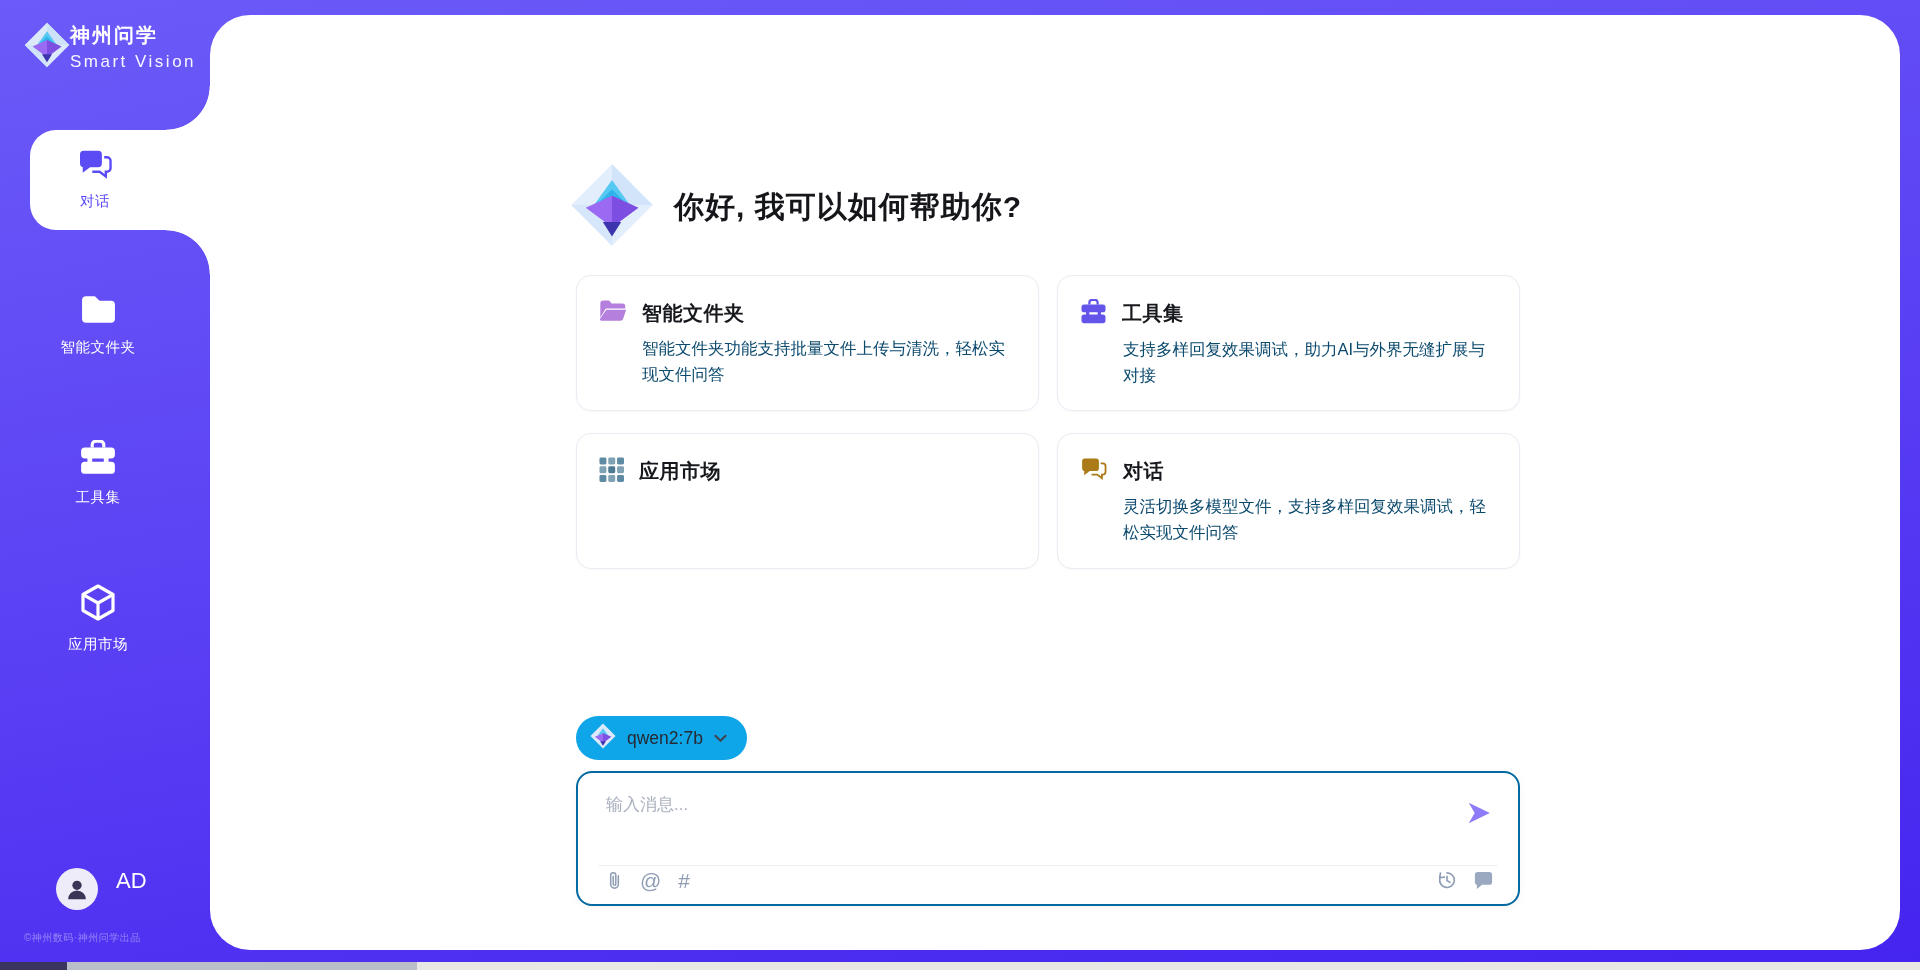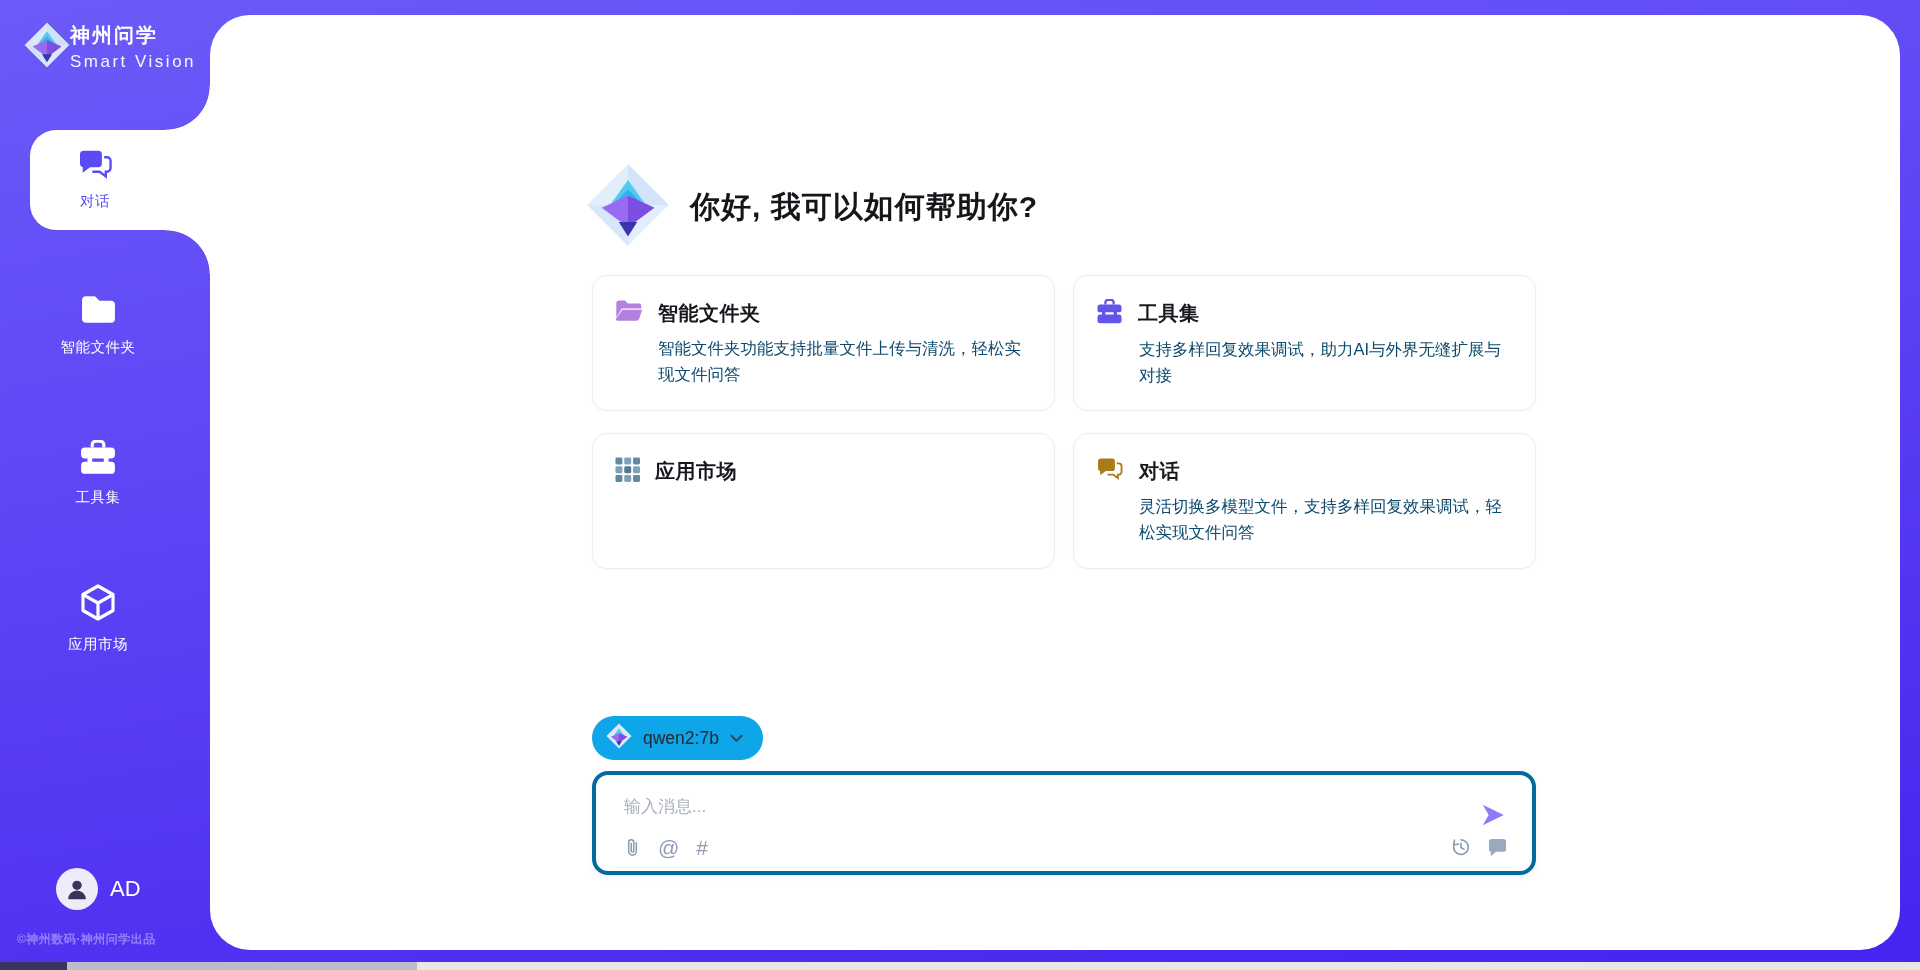--- a/index.html
+++ b/index.html
@@ -23,51 +23,51 @@
   .tab-active::after { content:""; position:absolute; right:2px; bottom:-44px; width:44px; height:44px;
                 background:radial-gradient(circle 44px at 0 100%, rgba(255,255,255,0) 43.2px, #fff 44px); }
   .tab-inner { width:130px; height:100%; display:flex; flex-direction:column; align-items:center; justify-content:center; color:#5b4bf5; }
   .tab-inner .nav-label { margin-top:8px; }
 
   .nav-item { position:absolute; left:0; width:196px; text-align:center; color:#fff; cursor:pointer; }
   .nav-item svg { display:inline-block; }
   .nav-label { display:block; font-size:14.5px; margin-top:9px; letter-spacing:.5px; }
   .ni-1 { top:294px; } .ni-2 { top:440px; } .ni-3 { top:584px; } .ni-4 { top:732px; }
 
-  .user { position:absolute; left:56px; top:868px; display:flex; align-items:center; gap:12px; }
+  .user { position:absolute; left:56px; top:868px; display:flex; align-items:flex-start; gap:18px; }
   .avatar { width:42px; height:42px; border-radius:50%; background:#efecfa; display:flex; align-items:center; justify-content:center; overflow:hidden; }
   .user-name { color:#fff; font-size:22px; font-weight:500; }
 
-  .copyright { position:absolute; left:17px; top:931px; width:196px; font-size:12px;
-               color:rgba(255,255,255,.38); letter-spacing:.5px; white-space:nowrap;font-weight:bold; }
+  .copyright { position:absolute; left:24px; top:931px; width:196px; font-size:10px;
+               color:rgba(255,255,255,.38); letter-spacing:.5px; white-space:nowrap; }
 
   
   .main { position:absolute; left:210px; top:15px; width:1690px; height:935px;
           background:#fff; border-radius:40px; z-index:1; }
-  .content { position:absolute; left:382px; top:0; width:944px; height:100%; }
+  .content { position:absolute; left:366px; top:0; width:944px; height:100%; }
 
   .greeting { position:absolute; top:148px; left:-6px; display:flex; align-items:center; gap:20px; }
   .greeting h1 { font-size:30px; font-weight:700; color:#15161a; letter-spacing:1px; }
 
   .cards { position:absolute; top:260px; left:0; display:grid;
            grid-template-columns:463px 463px; gap:22px 18px; }
   .card { background:#fff; border:1px solid #eaecf4; border-radius:15px; padding:23px 26px 22px 22px;
           min-height:130px; cursor:pointer; box-shadow:0 1px 3px rgba(30,30,80,.03); }
   .card-head { display:flex; align-items:center; gap:15px; }
   .card-title { font-size:20px; font-weight:700; color:#17181d; letter-spacing:.5px; }
   .card-desc { margin:9px 0 0 43px; font-size:16.5px; line-height:1.56; color:#0c4a6e; }
 
   
   .model-pill { position:absolute; top:701px; left:0; height:44px; border-radius:22px;
                 background:#0ea5e9; display:inline-flex; align-items:center; gap:11px;
                 padding:0 20px 0 14px; cursor:pointer; }
   .model-name { font-size:17.5px; color:#262a33; font-weight:500; }
 
-  .input-card { position:absolute; top:756px; left:0; width:944px; height:104px; background:#fff;
-                border:4px solid #0369a1; border-radius:16px; box-shadow:0 2px 8px rgba(30,30,80,.04); }
+  .input-card { position:absolute; top:756px; left:0; width:944px; height:135px; background:#fff;
+                border:2px solid #0369a1; border-radius:16px; box-shadow:0 2px 8px rgba(30,30,80,.04); }
   .input-card textarea { position:absolute; left:28px; top:20px; width:830px; height:52px;
                 border:none; outline:none; resize:none; font-family:"Liberation Sans",sans-serif;
                 font-size:17px; color:#3a404c; background:transparent; }
   .input-card textarea::placeholder { color:#a8afbd; }
   .send-btn { position:absolute; right:26px; top:28px; width:26px; height:24px; cursor:pointer; border:none; background:none; }
   .input-divider { position:absolute; left:20px; right:20px; top:92px; border-top:1px solid #eef0f5; }
   .tools-left { position:absolute; left:28px; bottom:13px; display:flex; align-items:center; gap:17px; }
   .tools-right { position:absolute; right:24px; bottom:13px; display:flex; align-items:center; gap:15px; }
   .glyph-btn { font-size:21px; color:#8e9db4; cursor:pointer; line-height:1; font-weight:400; }
   .icon-btn { cursor:pointer; display:inline-flex; }

